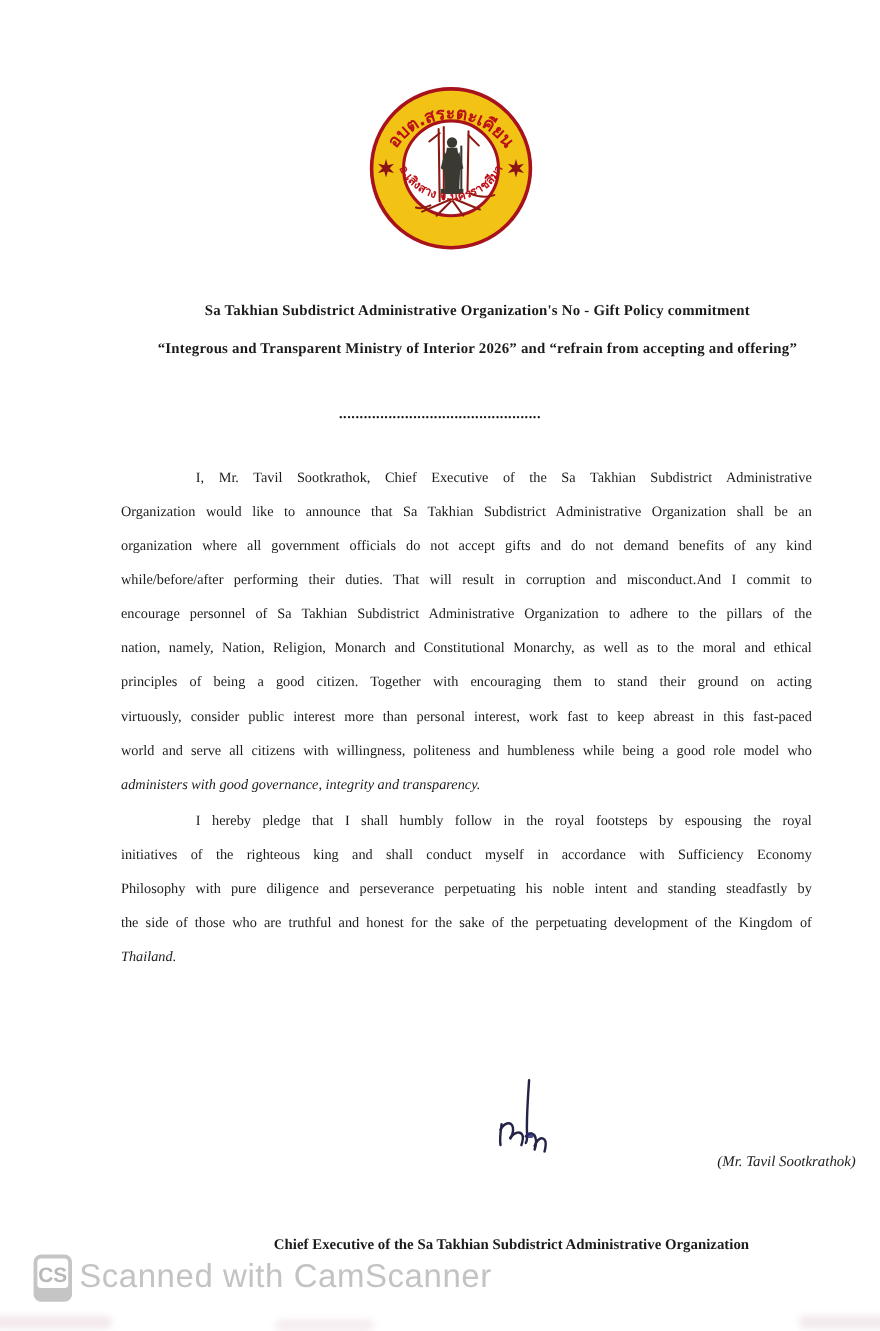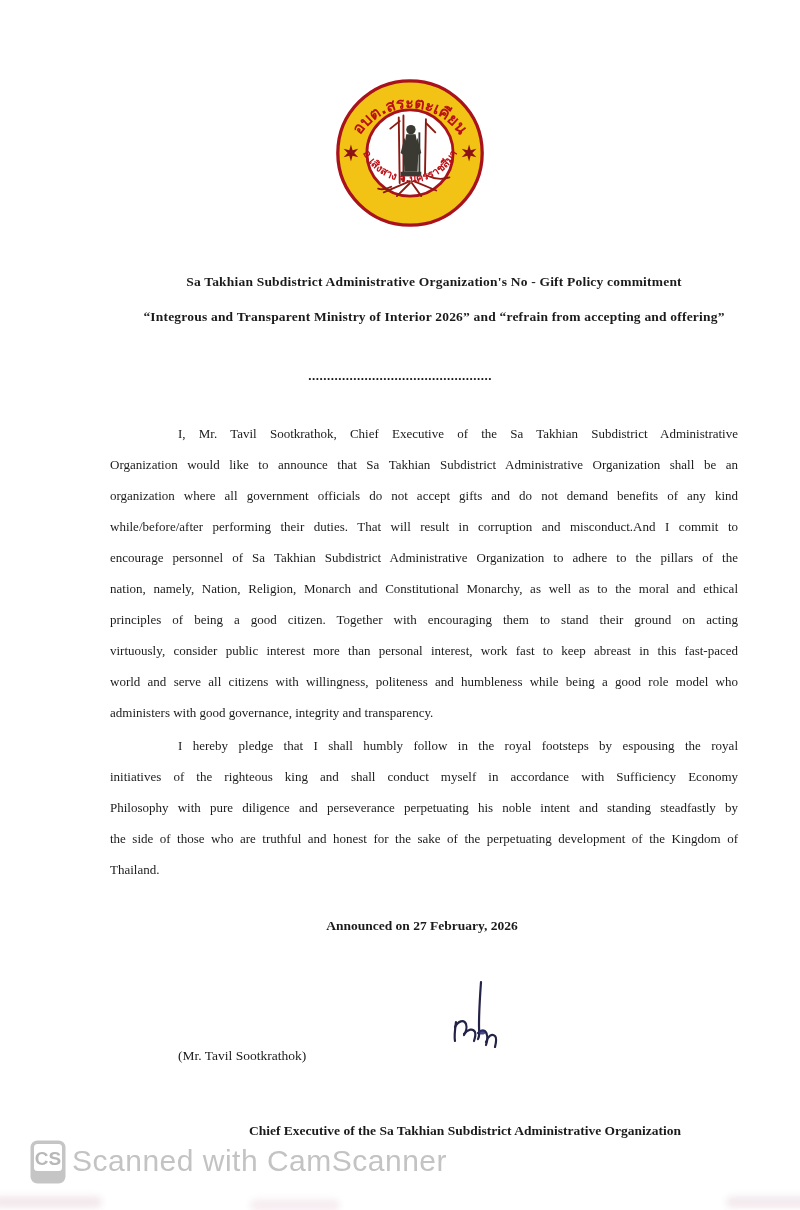--- a/index.html
+++ b/index.html
@@ -14,24 +14,24 @@
   
   .title-line{left:0;width:800px;text-align:center;font-weight:bold;
     font-size:13.5px;letter-spacing:.2px;white-space:nowrap;padding-left:34px;}
   .dots-line{left:0;width:800px;text-align:center;font-weight:bold;
     font-size:13px;letter-spacing:.5px;color:#111;}
   
   .bline{left:110px;width:628px;height:20px;line-height:20px;
     font-size:13px;text-align:justify;text-align-last:justify;
     white-space:nowrap;}
   .bline.first{padding-left:68px;width:560px;}
-  .bline.last{text-align:left;text-align-last:left;}
+  .bline.last{text-align:left;text-align-last:left;font-style:italic;}
   
   .announced{left:112px;width:620px;text-align:center;font-weight:bold;font-size:13.5px;}
-  .sig-name{left:178px;width:600px;text-align:left;font-size:13.5px;}
+  .sig-name{left:178px;width:600px;text-align:right;font-size:13.5px;font-style:italic;}
   .sig-title{left:165px;width:600px;text-align:center;font-weight:bold;font-size:13.5px;margin-top:48px;}
   
   .cs-text{left:72px;top:1144px;font-family:"Liberation Sans",sans-serif;
     font-size:30px;color:#c3c3c3;letter-spacing:.5px;}
   .cs-logo{left:30px;top:1140px;width:36px;height:44px;}
   
   .smudge{height:12px;border-radius:6px;filter:blur(3px);opacity:.55;}
   .smudge.s1{left:-8px;top:1196px;width:110px;background:#e9d7de;}
   .smudge.s2{left:250px;top:1199px;width:90px;background:#efdfe6;}
   .smudge.s3{left:726px;top:1196px;width:90px;background:#e9d9e0;}
@@ -103,21 +103,20 @@
   </div>
 
   <div>
     <div class="abs bline first" style="top:736px">I hereby pledge that I shall humbly follow in the royal footsteps by espousing the royal</div>
     <div class="abs bline" style="top:767px">initiatives of the righteous king and shall conduct myself in accordance with Sufficiency Economy</div>
     <div class="abs bline" style="top:798px">Philosophy with pure diligence and perseverance perpetuating his noble intent and standing steadfastly by</div>
     <div class="abs bline" style="top:829px">the side of those who are truthful and honest for the sake of the perpetuating development of the Kingdom of</div>
     <div class="abs bline last" style="top:860px">Thailand.</div>
   </div>
 
-  <div class="abs announced" style="top:918px">Announced on 27 February, 2026</div>
 
   <svg class="abs" style="left:438px;top:980px" width="72" height="68" viewBox="0 0 72 68">
     <g stroke="#232347" stroke-width="2.2" fill="none" stroke-linecap="round">
       <path d="M43,2 C42,16 41,30 41,45 C41,52 42,56 40,59"></path>
       <path d="M18,42 C17,49 16,56 17,61"></path>
       <path d="M17,47 C20,41 26,39 28,44 C29,47 28,52 26,55"></path>
       <path d="M26,54 C30,49 35,48 37,52 C38,55 37,58 36,61"></path>
       <path d="M40,53 C44,49 48,50 49,55 C50,59 49,62 48,65"></path>
       <path d="M48,62 C50,56 54,53 57,56 C59,58 58,63 57,67"></path>
     </g>

